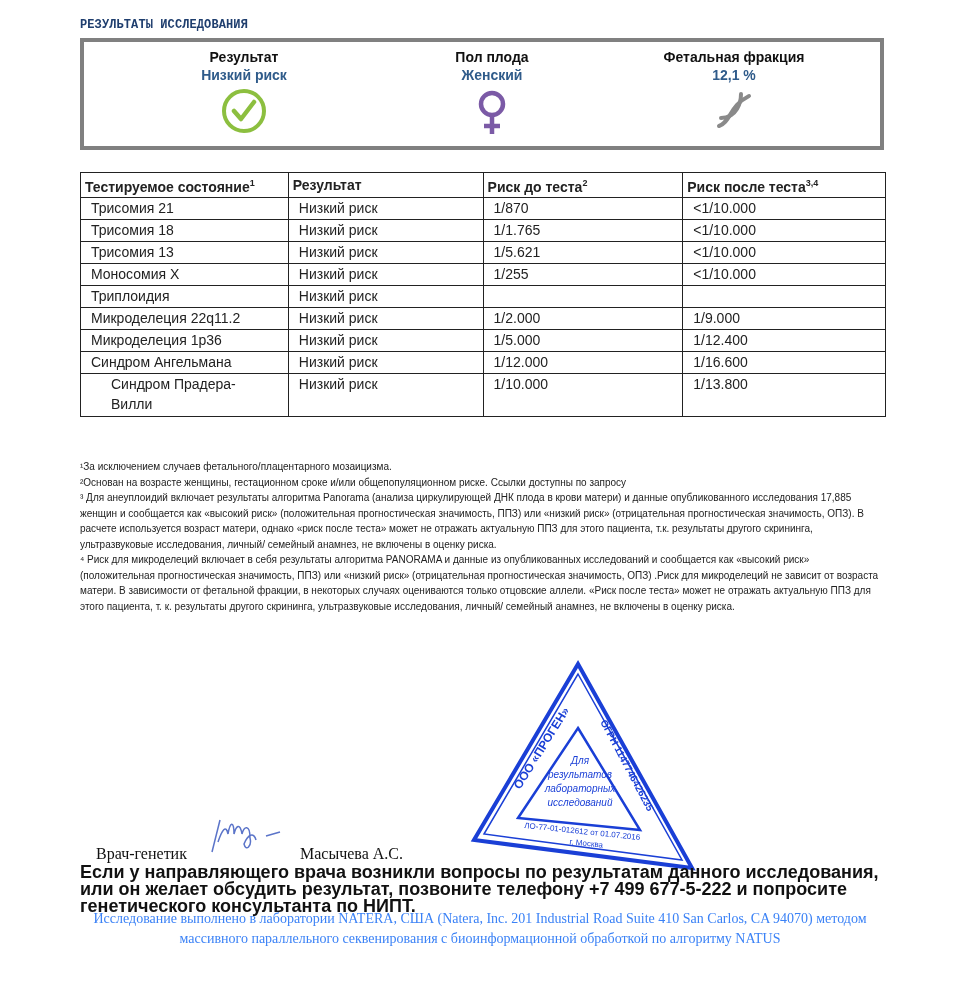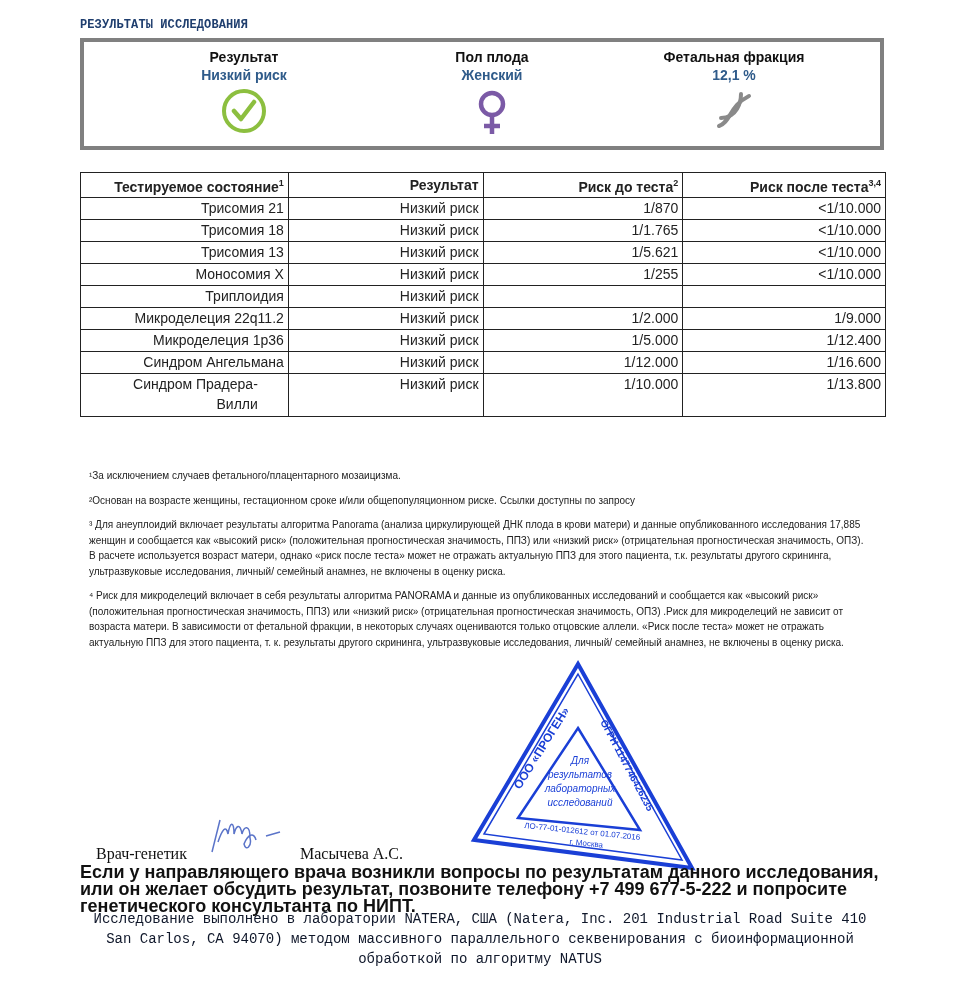--- a/index.html
+++ b/index.html
@@ -4,33 +4,33 @@
 <style>
   html,body{margin:0;padding:0;background:#fff;}
   body{width:965px;height:1000px;position:relative;overflow:hidden;font-family:"Liberation Sans",sans-serif;color:#111;}
   .sec-title{position:absolute;left:80px;top:18px;font-size:12px;font-weight:bold;color:#1f3e6e;letter-spacing:0.1px;font-family:Liberation Mono, monospace;}
   .summary{position:absolute;left:80px;top:38px;width:796px;height:104px;border:4px solid #808080;}
   .sum-col{position:absolute;top:6px;text-align:center;width:240px;}
   .sum-col .lbl{font-size:14px;font-weight:bold;color:#111;line-height:18px;}
   .sum-col .val{font-size:14px;font-weight:bold;color:#2f5b8a;line-height:18px;}
   .sum-col .ico{margin:4px auto 0;width:46px;height:46px;}
   table.res{position:absolute;left:80px;top:172px;width:806px;border-collapse:collapse;font-size:14px;}
-  table.res th,table.res td{border:1.5px solid #222;text-align:right;padding:0 4px;vertical-align:top;line-height:20px;color:#222;}
+  table.res th,table.res td{border:1.5px solid #222;text-align:left;padding:0 4px;vertical-align:top;line-height:20px;color:#222;}
   table.res th{font-weight:bold;height:24px;vertical-align:middle;}
   table.res th sup{font-size:9px;}
   table.res td{height:21px;padding-left:10px;}
   .fn{position:absolute;left:80px;top:459px;width:800px;font-size:10px;line-height:15.5px;color:#222;}
-  .fn p{margin:9px;}
+  .fn p{margin:0;}
   .stamp{position:absolute;left:468px;top:660px;width:230px;height:215px;}
   .sig-row{position:absolute;left:80px;top:845px;font-family:"Liberation Serif",serif;font-size:16px;color:#111;}
   .sig-role{position:absolute;left:16px;top:0;white-space:nowrap;}
   .sig-name{position:absolute;left:220px;top:0;white-space:nowrap;}
   .signature{position:absolute;left:200px;top:812px;width:90px;height:50px;}
   .contact{position:absolute;left:80px;top:864px;width:820px;font-size:18px;font-weight:bold;line-height:17px;color:#111;}
-  .lab{position:absolute;left:80px;top:909px;width:800px;font-family:Liberation Mono, monospace;font-size:14px;line-height:20px;color:#0f172a;text-align:center;}
+  .lab{position:absolute;left:80px;top:909px;width:800px;font-family:Liberation Serif, serif;font-size:14px;line-height:20px;color:#3b82f6;text-align:center;}
 </style>
 </head>
 <body>
 
 <div class="sec-title">РЕЗУЛЬТАТЫ ИССЛЕДОВАНИЯ</div>
 
 <div class="summary">
   <div class="sum-col" style="left:40px;">
     <div class="lbl">Результат</div>
     <div class="val">Низкий риск</div>

